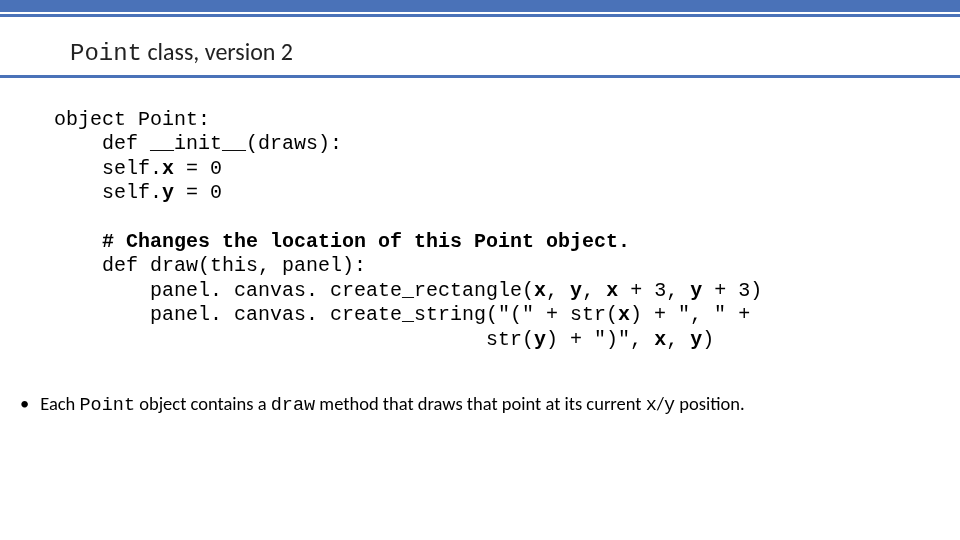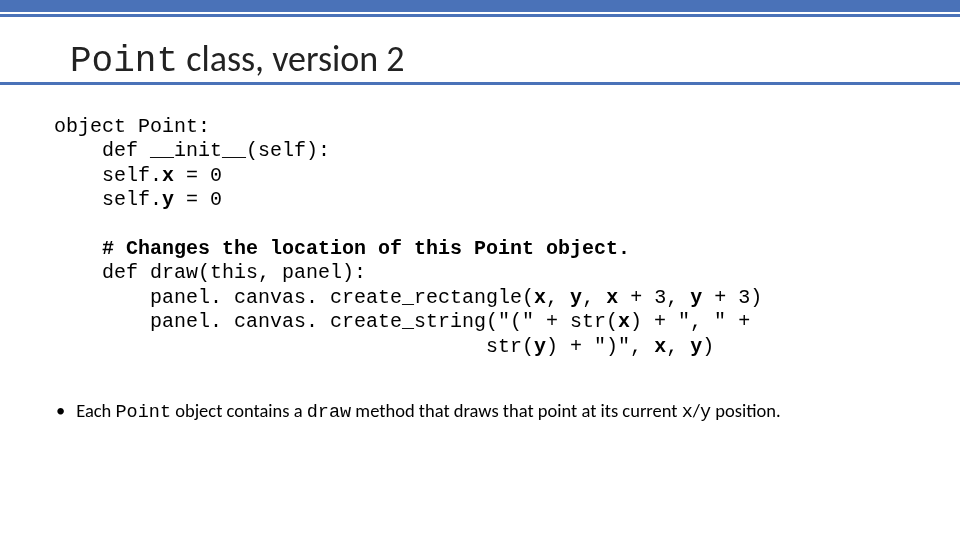--- a/index.html
+++ b/index.html
@@ -17,22 +17,22 @@
   }
   .top-gap {
     height: 2px;
     background: #fff;
   }
   .top-bar-2 {
     height: 3px;
     background: #4a72b8;
   }
   .title-row {
-    padding: 20px 0 0 70px;
-    font-size: 36px;
+    padding: 20px 0 8px 70px;
+    font-size: 24px;
     font-weight: 400;
     color: #222;
     font-family: Calibri, "Segoe UI", sans-serif;
   }
   .mono-inline {
     font-family: "Courier New", monospace;
   }
   .underline-row {
     height: 3px;
     background: #4a72b8;
@@ -42,21 +42,21 @@
     padding: 30px 0 0 54px;
     font-family: "Courier New", monospace;
     font-size: 20px;
     line-height: 1.22;
     color: #000;
     white-space: pre;
   }
   .code-bold-var { font-weight: 700; }
   .comment-bold { font-weight: 700; text-align: center; }
   .bullet-row {
-    padding: 40px 0 0 56px;
+    padding: 40px 0 0 20px;
     font-size: 18.5px;
     font-family: Calibri, "Segoe UI", sans-serif;
     color: #000;
   }
   .bullet-row .lead {
     display: inline-block;
     width: 16px;
   }
   .bullet-row .mono {
     font-family: "Courier New", monospace;
@@ -69,21 +69,21 @@
 <div class="top-gap"></div>
 <div class="top-bar-2"></div>
 
 <div class="title-row">
   <span class="mono-inline">Point</span><span> class, version 2</span>
 </div>
 
 <div class="underline-row"></div>
 
 <div class="code-block"><span>object Point:</span>
-<span>    def __init__(self):</span>
+<span>    def __init__(draws):</span>
 <span>    self.</span><span class="code-bold-var">x</span><span> = 0</span>
 <span>    self.</span><span class="code-bold-var">y</span><span> = 0</span>
 <span></span>
 <span class="comment-bold">    # Changes the location of this Point object.</span>
 <span>    def draw(this, panel):</span>
 <span>        panel. canvas. create_rectangle(</span><span class="code-bold-var">x</span><span>, </span><span class="code-bold-var">y</span><span>, </span><span class="code-bold-var">x</span><span> + 3, </span><span class="code-bold-var">y</span><span> + 3)</span>
 <span>        panel. canvas. create_string("(" + str(</span><span class="code-bold-var">x</span><span>) + ", " + </span>
 <span>                                    str(</span><span class="code-bold-var">y</span><span>) + ")", </span><span class="code-bold-var">x</span><span>, </span><span class="code-bold-var">y</span><span>)</span></div>
 
 <div class="bullet-row">

